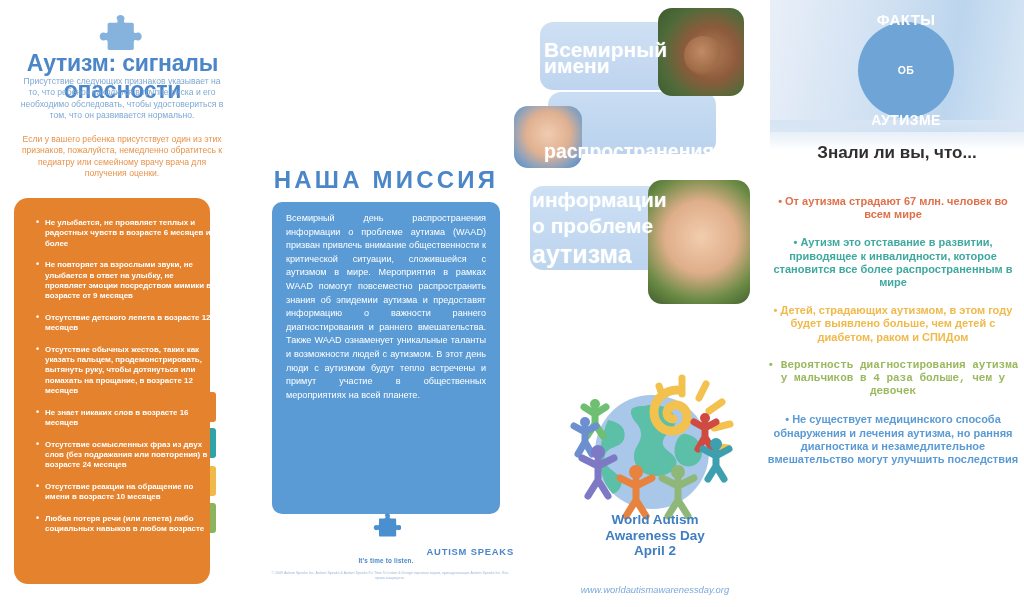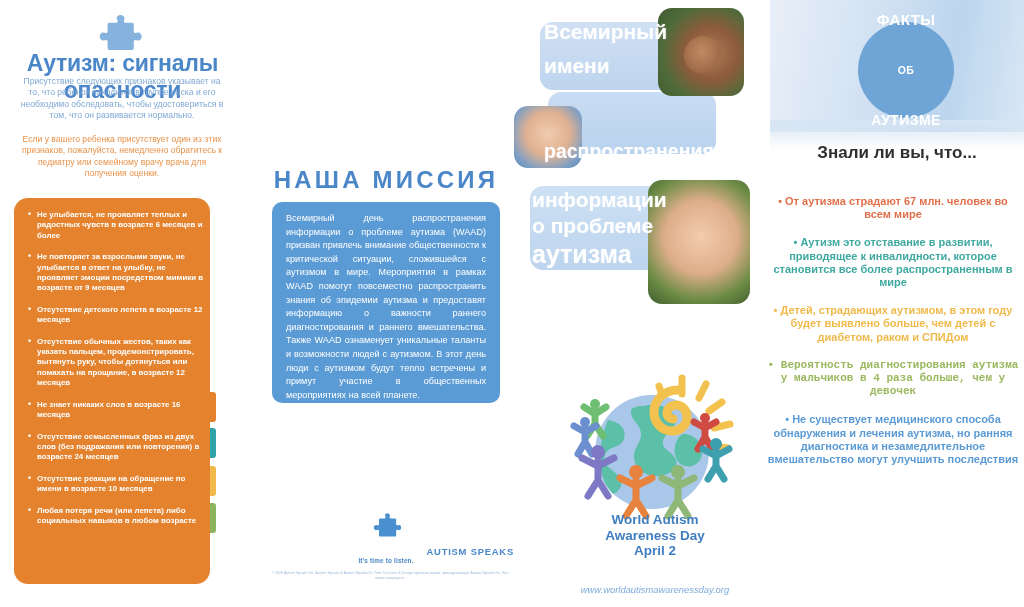--- a/index.html
+++ b/index.html
@@ -49,41 +49,41 @@
   .tab{position:absolute;width:26px;height:30px;border-radius:0 3px 3px 0;}
 
   .orange-box{
     position:absolute;left:14px;top:198px;width:196px;
     height:386px;
     background:#e4822e;
     border-radius:14px;
   }
   .orange-list{
     position:absolute;left:10px;top:8px;width:180px;
-    margin:4px;padding:0;list-style:none;
+    margin:12px;padding:0;list-style:none;
   }
   .orange-list li{
     position:relative;
     color:#ffffff;font-size:7.9px;line-height:10.4px;font-weight:bold;
     padding-left:9px;margin-bottom:11px;
   }
   .orange-list li:before{
     content:"\2022";position:absolute;left:0;top:-1px;font-size:9px;color:#ffffff;
   }
 
   
   .col-mid{position:absolute;left:258px;top:0;width:256px;height:607px;}
 
   .mid-title{
     position:absolute;left:0;top:166px;width:256px;text-align:center;
     font-size:24px;font-weight:bold;color:#4a86c8;letter-spacing:3.2px;
   }
 
   .mid-box{
-    position:absolute;left:14px;top:202px;width:228px;height:201px;
+    position:absolute;left:14px;top:202px;width:228px;height:312px;
     background:#5b9bd5;border-radius:10px;
   }
   .mid-text{
     position:absolute;left:14px;top:10px;width:200px;
     color:#ffffff;font-size:9.1px;line-height:13.6px;
     text-align:justify;
   }
 
   .as-logo{position:absolute;left:373px;top:512px;width:28px;height:30px;}
   .as-name{
@@ -115,21 +115,21 @@
     background:radial-gradient(circle at 62% 52%,#b07a56 0%,#8c5b3c 38%,#4f6b3a 70%,#3d5a2e 100%);}
   .ph1:after{content:"";position:absolute;left:30%;top:32%;width:46%;height:44%;border-radius:50%;
     background:radial-gradient(ellipse at 45% 40%,#c08a64 0%,#a06c48 60%,rgba(0,0,0,0) 72%);}
   .ph2{left:4px;top:106px;width:68px;height:62px;
     background:radial-gradient(circle at 50% 45%,#f0ccb0 0%,#e0b191 45%,#7c9ec4 78%,#5b86b5 100%);}
   .ph3{left:138px;top:180px;width:102px;height:124px;
     background:radial-gradient(circle at 52% 46%,#f2cdae 0%,#dfae8a 42%,#6b8b45 74%,#3f5c2c 100%);}
 
   .ov{position:absolute;color:#ffffff;font-weight:bold;letter-spacing:0px;
       text-shadow:0 0 2px rgba(255,255,255,0.35);}
-  .ov1{left:34px;top:20px;font-size:21px;}
+  .ov1{left:34px;top:38px;font-size:21px;}
   .ov2{left:34px;top:54px;font-size:21px;}
   .ov3{left:34px;top:140px;font-size:19.5px;}
   .ov4{left:22px;top:188px;font-size:21px;}
   .ov5{left:22px;top:214px;font-size:21px;}
   .ov6{left:22px;top:240px;font-size:25px;}
 
   
   .waad{position:absolute;left:560px;top:360px;width:190px;height:180px;}
   .waad-text{
     position:absolute;left:540px;top:512px;width:230px;text-align:center;

